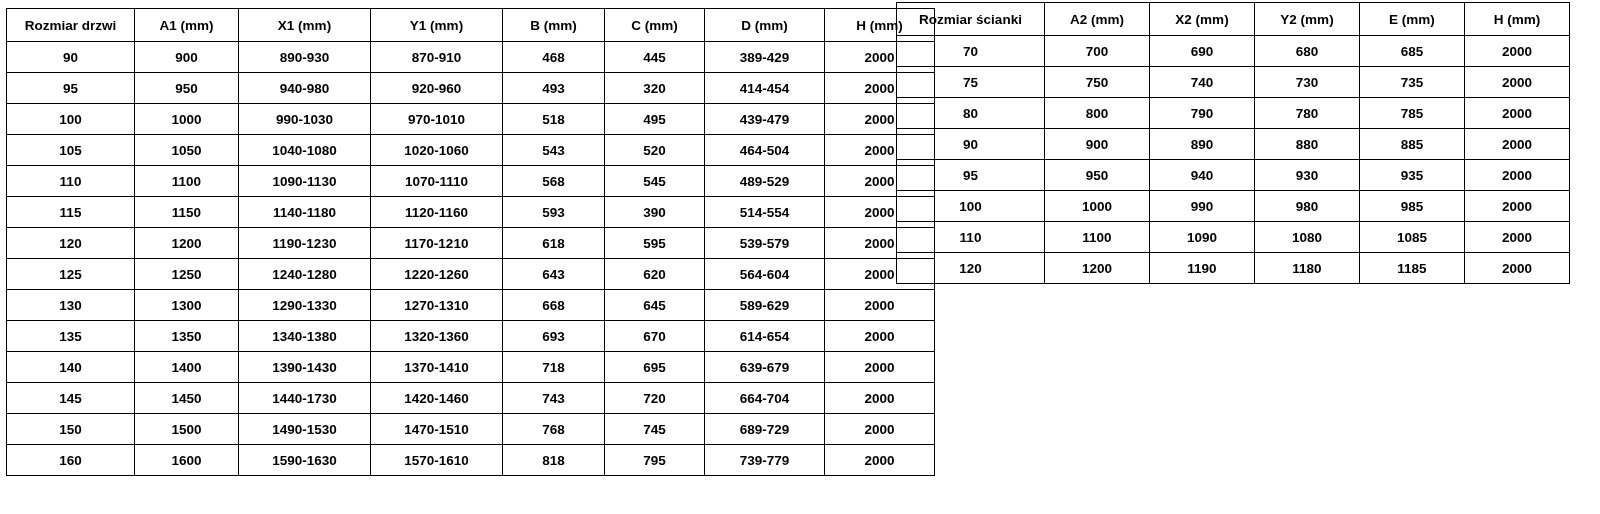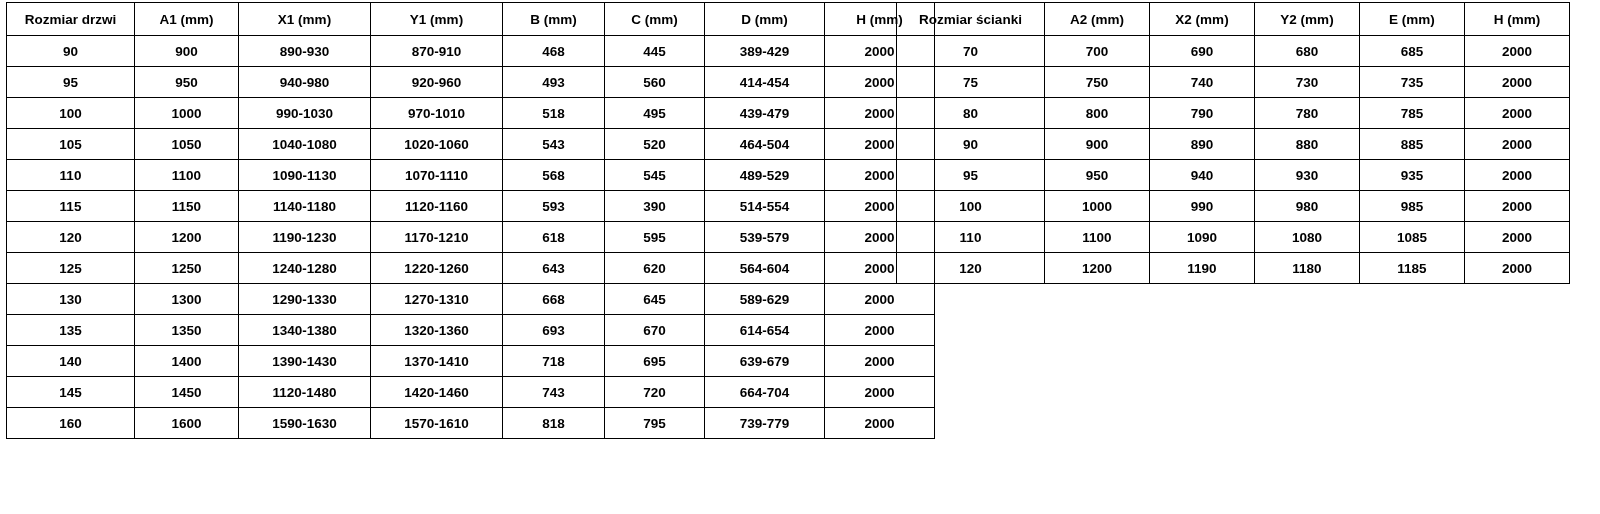--- a/index.html
+++ b/index.html
@@ -17,21 +17,21 @@
   .page {
     position: relative;
     width: 1600px;
     height: 514px;
   }
   .table-wrap {
     position: absolute;
   }
   #doors-table-wrap {
     left: 6px;
-    top: 2px;
+    top: 8px;
   }
   #walls-table-wrap {
     left: 896px;
     top: 2px;
   }
   table.data-table {
     border-collapse: collapse;
     table-layout: fixed;
   }
   table.data-table td,
@@ -107,21 +107,21 @@
             <td>445</td>
             <td>389-429</td>
             <td>2000</td>
           </tr>
           <tr>
             <td>95</td>
             <td>950</td>
             <td>940-980</td>
             <td>920-960</td>
             <td>493</td>
-            <td>560</td>
+            <td>320</td>
             <td>414-454</td>
             <td>2000</td>
           </tr>
           <tr>
             <td>100</td>
             <td>1000</td>
             <td>990-1030</td>
             <td>970-1010</td>
             <td>518</td>
             <td>495</td>
@@ -204,25 +204,35 @@
             <td>1390-1430</td>
             <td>1370-1410</td>
             <td>718</td>
             <td>695</td>
             <td>639-679</td>
             <td>2000</td>
           </tr>
           <tr>
             <td>145</td>
             <td>1450</td>
-            <td>1120-1480</td>
+            <td>1440-1730</td>
             <td>1420-1460</td>
             <td>743</td>
             <td>720</td>
             <td>664-704</td>
+            <td>2000</td>
+          </tr>
+          <tr>
+            <td>150</td>
+            <td>1500</td>
+            <td>1490-1530</td>
+            <td>1470-1510</td>
+            <td>768</td>
+            <td>745</td>
+            <td>689-729</td>
             <td>2000</td>
           </tr>
           <tr>
             <td>160</td>
             <td>1600</td>
             <td>1590-1630</td>
             <td>1570-1610</td>
             <td>818</td>
             <td>795</td>
             <td>739-779</td>

